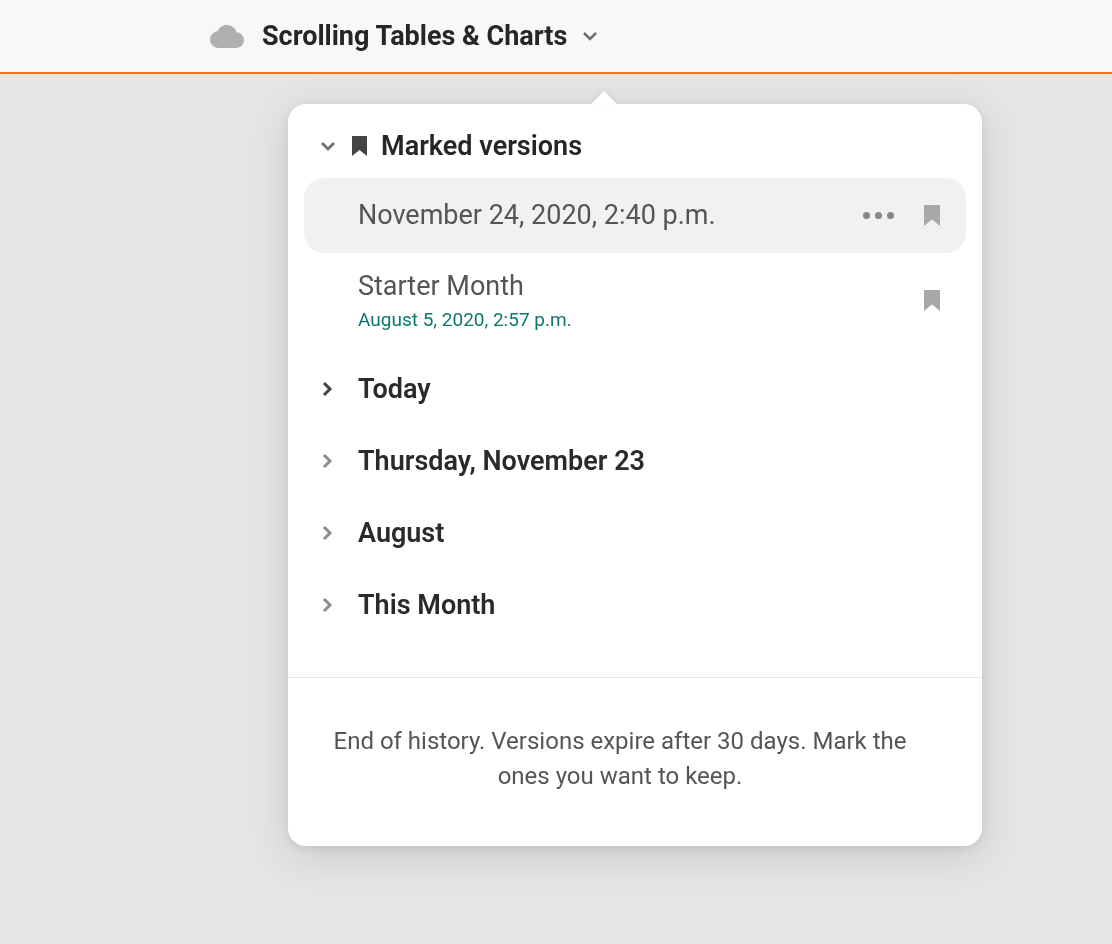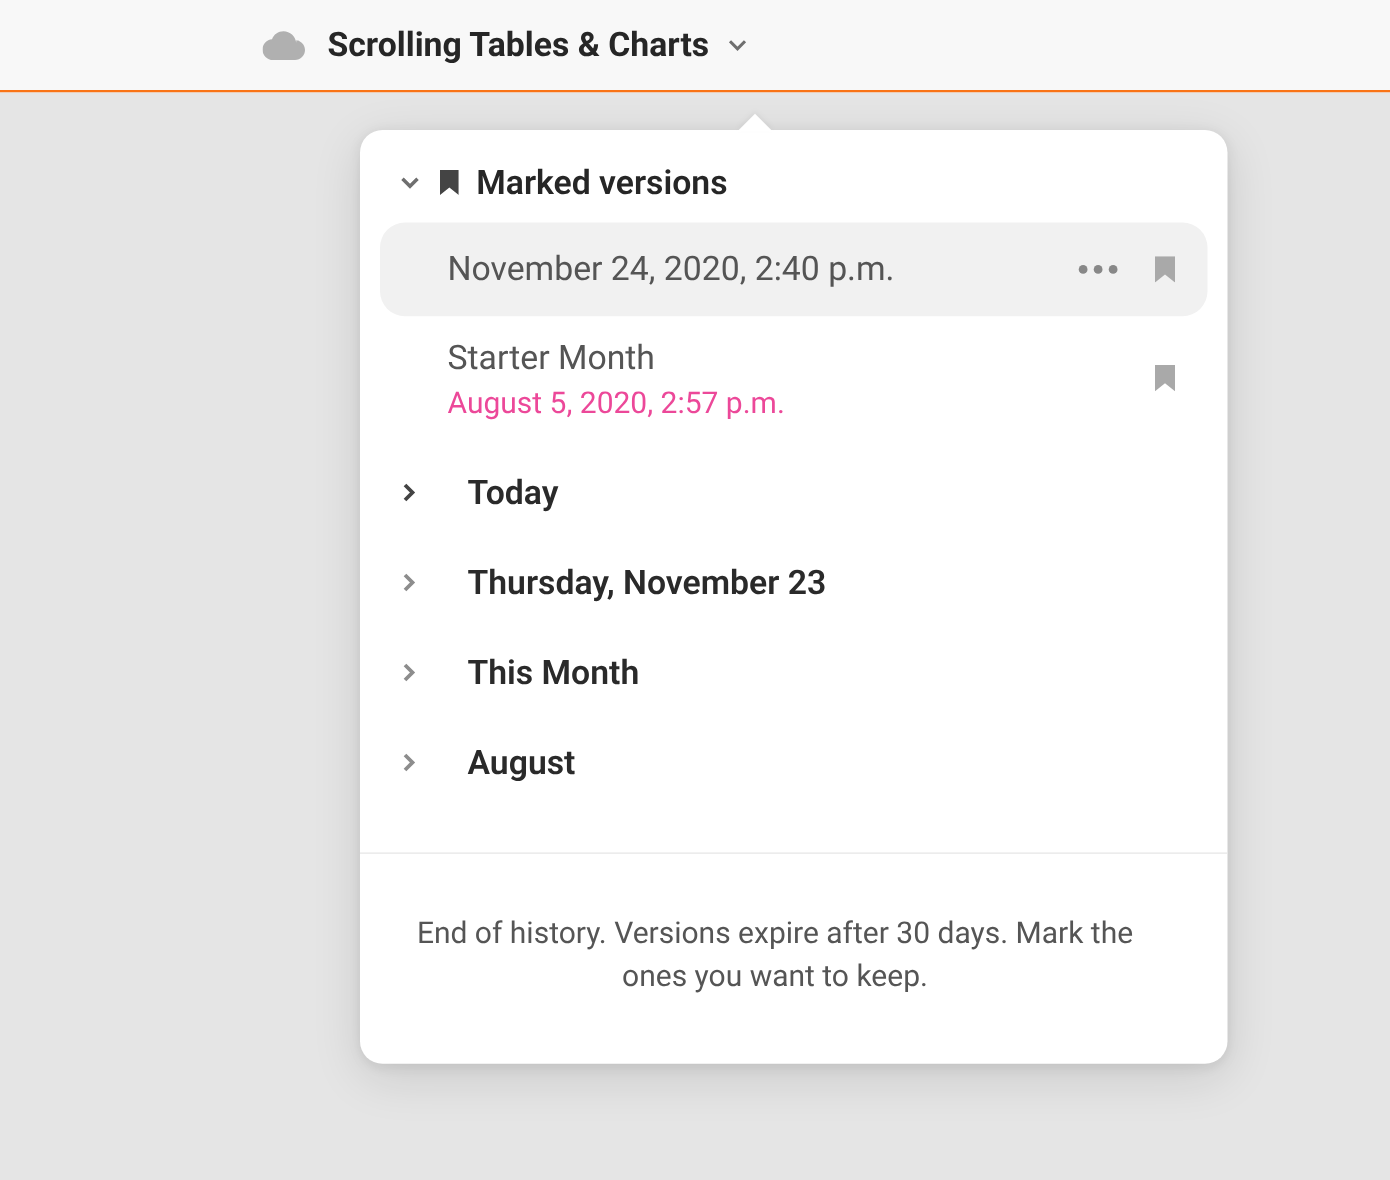--- a/index.html
+++ b/index.html
@@ -112,23 +112,23 @@
     .version-text {
       flex: 1;
     }
     .version-primary {
       font-size: 27px;
       font-weight: 400;
       color: #555555;
       line-height: 1.3;
     }
     .version-secondary {
-      font-size: 24px;
+      font-size: 19px;
       font-weight: 400;
-      color: #ec4899;
+      color: #0f766e;
       margin-top: 4px;
     }
     .more-dots {
       display: flex;
       gap: 5px;
       margin-right: 30px;
     }
     .more-dots .dot {
       width: 7px;
       height: 7px;
@@ -139,21 +139,20 @@
       width: 16px;
       height: 21px;
       fill: #a9a9a9;
       flex-shrink: 0;
     }
     .group-row {
       display: flex;
       align-items: center;
       padding: 20px 14px 20px 14px;
       cursor: pointer;
-      gap: 16px;
     }
     .group-chevron-dark {
       width: 18px;
       height: 18px;
       stroke: #444444;
       stroke-width: 3;
       fill: none;
       margin-right: 22px;
       flex-shrink: 0;
     }
@@ -248,28 +247,28 @@
         <svg class="group-chevron-light" viewBox="0 0 18 18">
           <polyline points="6,3 12,9 6,15"></polyline>
         </svg>
         <span class="group-label">Thursday, November 23</span>
       </div>
 
       <div class="group-row">
         <svg class="group-chevron-light" viewBox="0 0 18 18">
           <polyline points="6,3 12,9 6,15"></polyline>
         </svg>
+        <span class="group-label">August</span>
+      </div>
+
+      <div class="group-row">
+        <svg class="group-chevron-light" viewBox="0 0 18 18">
+          <polyline points="6,3 12,9 6,15"></polyline>
+        </svg>
         <span class="group-label">This Month</span>
-      </div>
-
-      <div class="group-row">
-        <svg class="group-chevron-light" viewBox="0 0 18 18">
-          <polyline points="6,3 12,9 6,15"></polyline>
-        </svg>
-        <span class="group-label">August</span>
       </div>
 
     </div>
 
     <div class="divider"></div>
 
     <div class="footer-text">End of history. Versions expire after 30 days. Mark the ones you want to keep.</div>
 
   </div>
 </div>

